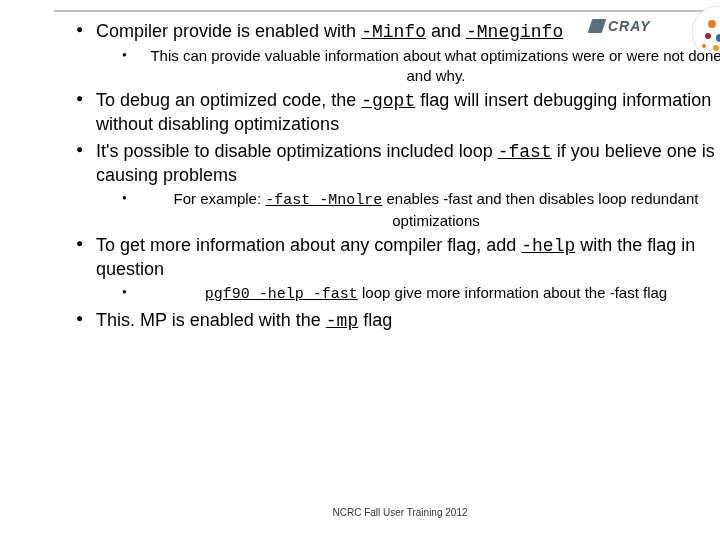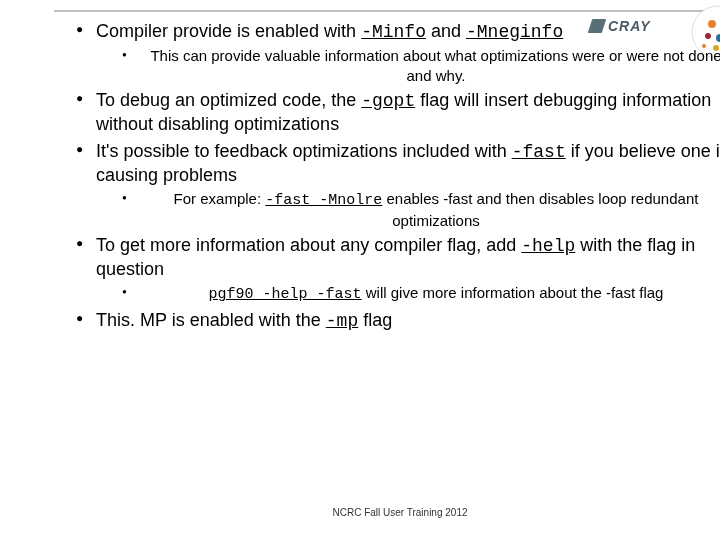--- a/index.html
+++ b/index.html
@@ -152,33 +152,33 @@
       <ul class="sub">
         <li><span>This can provide valuable information about what optimizations were or were not done and why.</span></li>
       </ul>
     </li>
 
     <li>
       <span>To debug an optimized code, the </span><span class="code">-gopt</span><span> flag will insert debugging information without disabling optimizations</span>
     </li>
 
     <li>
-      <span>It's possible to feedback optimizations included with </span><span class="code">-fast</span><span> if you believe one is causing problems</span>
+      <span>It's possible to disable optimizations included loop </span><span class="code">-fast</span><span> if you believe one is causing problems</span>
       <ul class="sub">
         <li>
           <span>For example: </span><span class="code">-fast -Mnolre</span><span> enables -fast and then disables loop redundant optimizations</span>
         </li>
       </ul>
     </li>
 
     <li>
       <span>To get more information about any compiler flag, add </span><span class="code">-help</span><span> with the flag in question</span>
       <ul class="sub">
         <li>
-          <span class="code">pgf90 -help -fast</span><span> will give more information about the -fast flag</span>
+          <span class="code">pgf90 -help -fast</span><span> loop give more information about the -fast flag</span>
         </li>
       </ul>
     </li>
 
     <li>
       <span>This. MP is enabled with the </span><span class="code">-mp</span><span> flag</span>
     </li>
 
   </ul>
 

